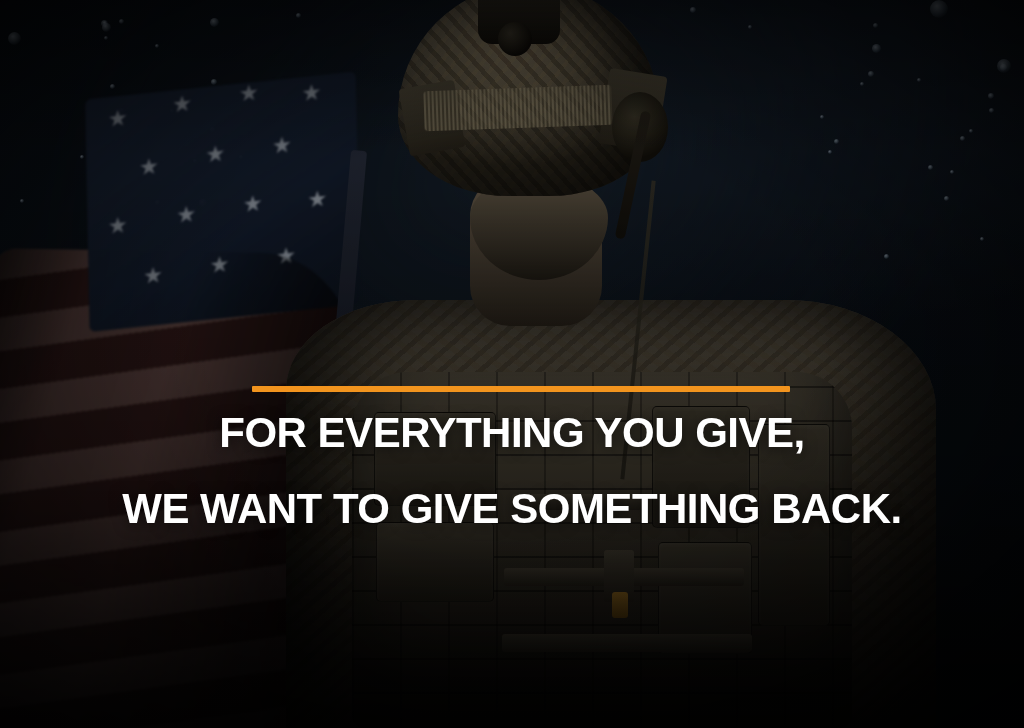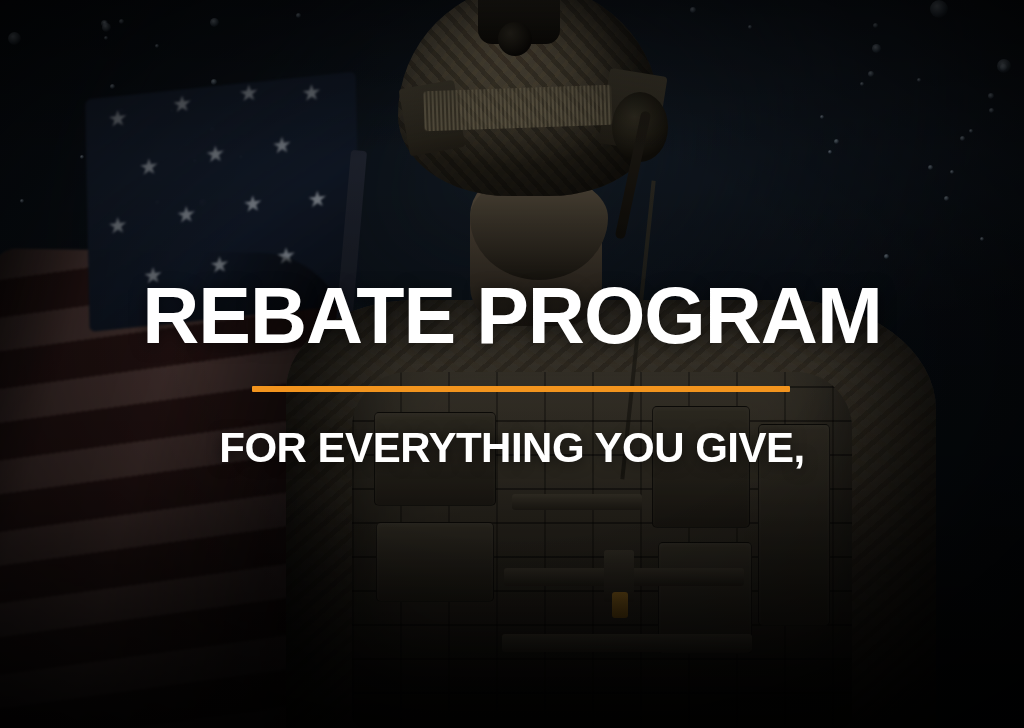--- a/index.html
+++ b/index.html
@@ -287,21 +287,21 @@
   }
   .sub {
     position: absolute;
     left: 0; right: 0;
     color: #ffffff;
     font-weight: 700;
     font-size: 42px;
     letter-spacing: -0.5px;
     text-shadow: 0 2px 14px rgba(0,0,0,0.6);
   }
-  .sub-1 { top: 424px; }
+  .sub-1 { top: 409px; }
   .sub-2 { top: 485px; }
 </style>
 </head>
 <body>
 
 <div id="banner">
 
   <div class="sky">
     <div class="sky-sweep"></div>
   </div>
@@ -408,20 +408,20 @@
     <div class="nvg-mount"></div>
     <div class="nvg-knob"></div>
     <div class="earcup"></div>
     <div class="comms-arm"></div>
   </div>
 
   <div class="shade"></div>
   <div class="vignette"></div>
 
   <div class="content">
-    <h1 class="headline hl-2">REBATE PROGRAM</h1>
 
     <div class="rule" style="background: rgb(242, 148, 30);"></div>
 
     <div class="sub sub-1">FOR EVERYTHING YOU GIVE,</div>
+    <div class="sub sub-2">WE WANT TO GIVE SOMETHING BACK.</div>
   </div>
 
 </div>
 
 </body></html>

